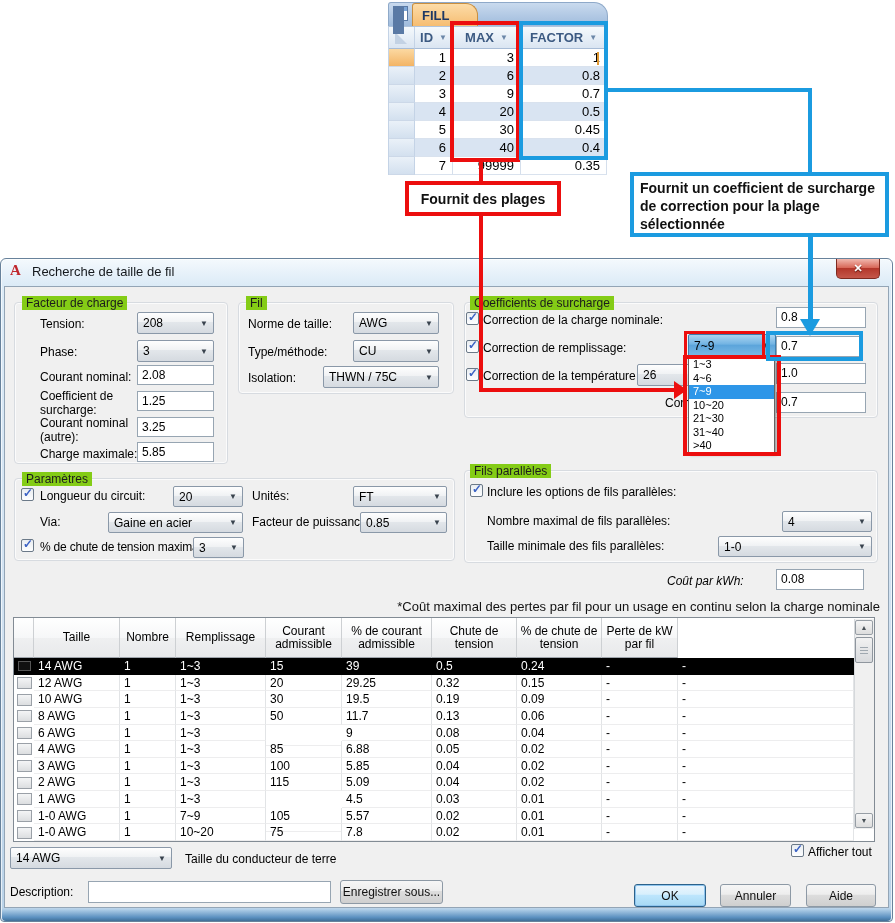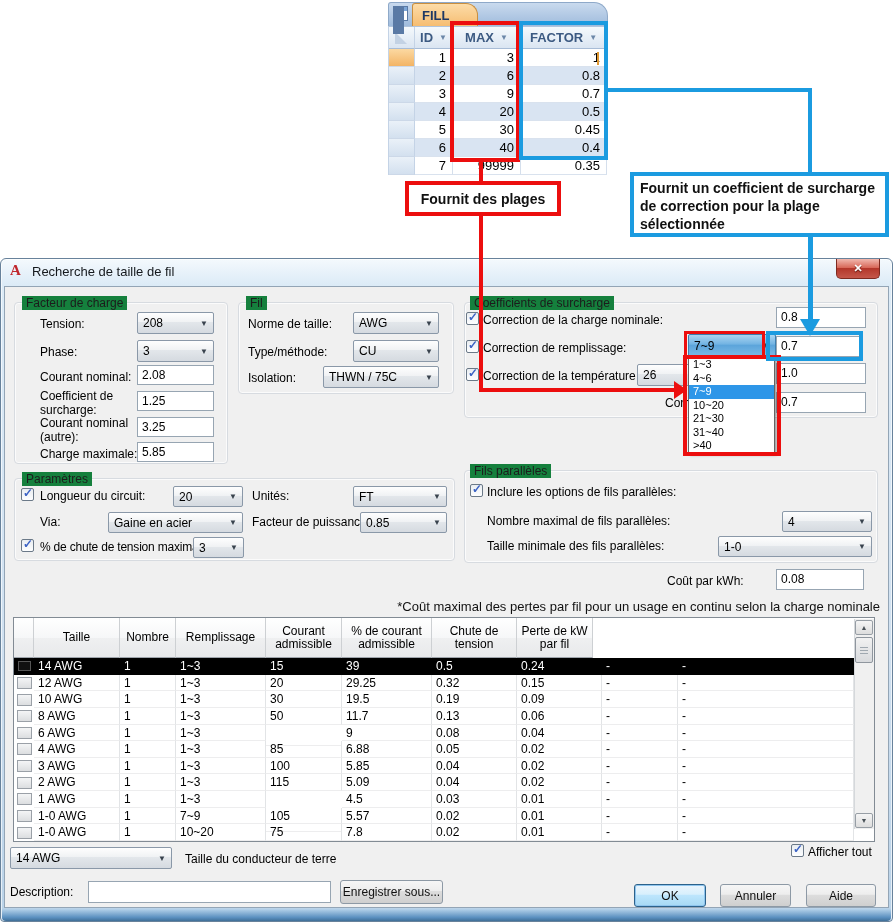--- a/index.html
+++ b/index.html
@@ -47,21 +47,21 @@
   .dlg-bottom { left:2px; top:909px; width:889px; height:12px; z-index:2;
     background:linear-gradient(#b5d2ea,#5b90c0 70%,#406f98); border-radius:0 0 4px 4px; }
   .dlg-client { left:4px; top:286px; width:885px; height:622px; z-index:2; background:#f0f0f0; border:1px solid #93a5b6; }
   .dlg-icon { left:10px; top:262px; width:16px; height:17px; z-index:3; font-weight:bold; font-size:15px; color:#c0272d; font-family:"Liberation Serif",serif; }
   .dlg-title { left:32px; top:264px; z-index:3; font-size:13px; color:#15191d; }
   .dlg-close { left:836px; top:259px; width:44px; height:20px; z-index:3; display:flex; align-items:center; justify-content:center;
     background:linear-gradient(#f1b8ae,#d8695a 45%,#b23428 46%,#c4574a); border:1px solid #7e2a20; border-top:none; border-radius:0 0 5px 5px;
     color:#fff; font-weight:bold; font-size:11px; text-shadow:0 1px 1px #5d150d; }
 
   .grp { z-index:3; border:1px solid #d7dbe0; border-radius:4px; box-shadow:inset 0 0 0 1px #fbfbfb; }
-  .grp-t { z-index:4; background:#15803d; padding:0 4px; font-size:12px; color:#1c1c1c; white-space:nowrap; }
+  .grp-t { z-index:4; background:#84cc16; padding:0 4px; font-size:12px; color:#1c1c1c; white-space:nowrap; }
   .lbl { z-index:4; font-size:12px; color:#000; white-space:nowrap; }
   .lbl2 { line-height:14px; white-space:normal; }
   .note { z-index:4; font-size:13px; color:#111; text-align:right; }
 
   .tf { z-index:4; background:#fff; border:1px solid #97a5b2; font-size:12px; padding:2px 0 0 4px; color:#000; }
   .combo { z-index:4; display:flex; align-items:center; justify-content:space-between; padding:0 5px;
     background:linear-gradient(#fefefe,#f0f2f4 45%,#e3e7eb 46%,#d5dae0); border:1px solid #8a98a8; border-radius:2px; font-size:12px; }
   .combo .combo-arr { font-size:8px; color:#39434e; padding-left:4px; }
   .combo.open { background:linear-gradient(#abd6f2,#70b2e2 45%,#5aa3da 46%,#7abae6); border-color:#3c7fb1; }
   .dd-list { z-index:20; background:#fff; border:1px solid #646464; box-shadow:2px 2px 3px rgba(0,0,0,.35); }
@@ -316,33 +316,34 @@
 <div class="abs combo" style="left:782px; top:511px; width:90px; height:21px;">
     <span>4</span>
     <span class="combo-arr">▼</span>
   </div>
 <div class="abs lbl" style="left:487px; top:539px;">Taille minimale des fils parallèles:</div>
 <div class="abs combo" style="left:718px; top:536px; width:154px; height:21px;">
     <span>1-0</span>
     <span class="combo-arr">▼</span>
   </div>
 
-<div class="abs lbl" style="left:667px; top:574px;">Coût par kWh:</div>
+<div class="abs lbl" style="left:667px; top:574px;font-style:italic;">Coût par kWh:</div>
 <div class="abs tf" style="left:776px; top:569px; width:88px; height:21px;">0.08</div>
 <div class="abs note" style="left:300px; top:599px; width:580px;">*Coût maximal des pertes par fil pour un usage en continu selon la charge nominale</div>
 
 <div class="abs rt-frame"></div>
 <div class="abs rt-head" id="rt-head">
     <div class="rt-h" style="width: 20px;"></div>
     <div class="rt-h" style="width: 86px;">Taille</div>
     <div class="rt-h" style="width: 56px;">Nombre</div>
     <div class="rt-h" style="width: 90px;">Remplissage</div>
     <div class="rt-h" style="width: 76px;">Courant admissible</div>
     <div class="rt-h" style="width: 90px;">% de courant admissible</div>
     <div class="rt-h" style="width: 85px;">Chute de tension</div>
+    <div class="rt-h" style="width: 85px;">% de chute de tension</div>
     <div class="rt-h" style="width: 76px;">Perte de kW par fil</div>
   </div>
 <div class="abs rt-rows" id="rt-rows">
     <div class="rt-row sel">
       <div class="rt-s">
         <div class="rt-sb"></div>
       </div>
       <div class="rt-c" style="width: 86px;">14 AWG</div>
       <div class="rt-c" style="width: 56px;">1</div>
       <div class="rt-c" style="width: 90px;">1~3</div>

